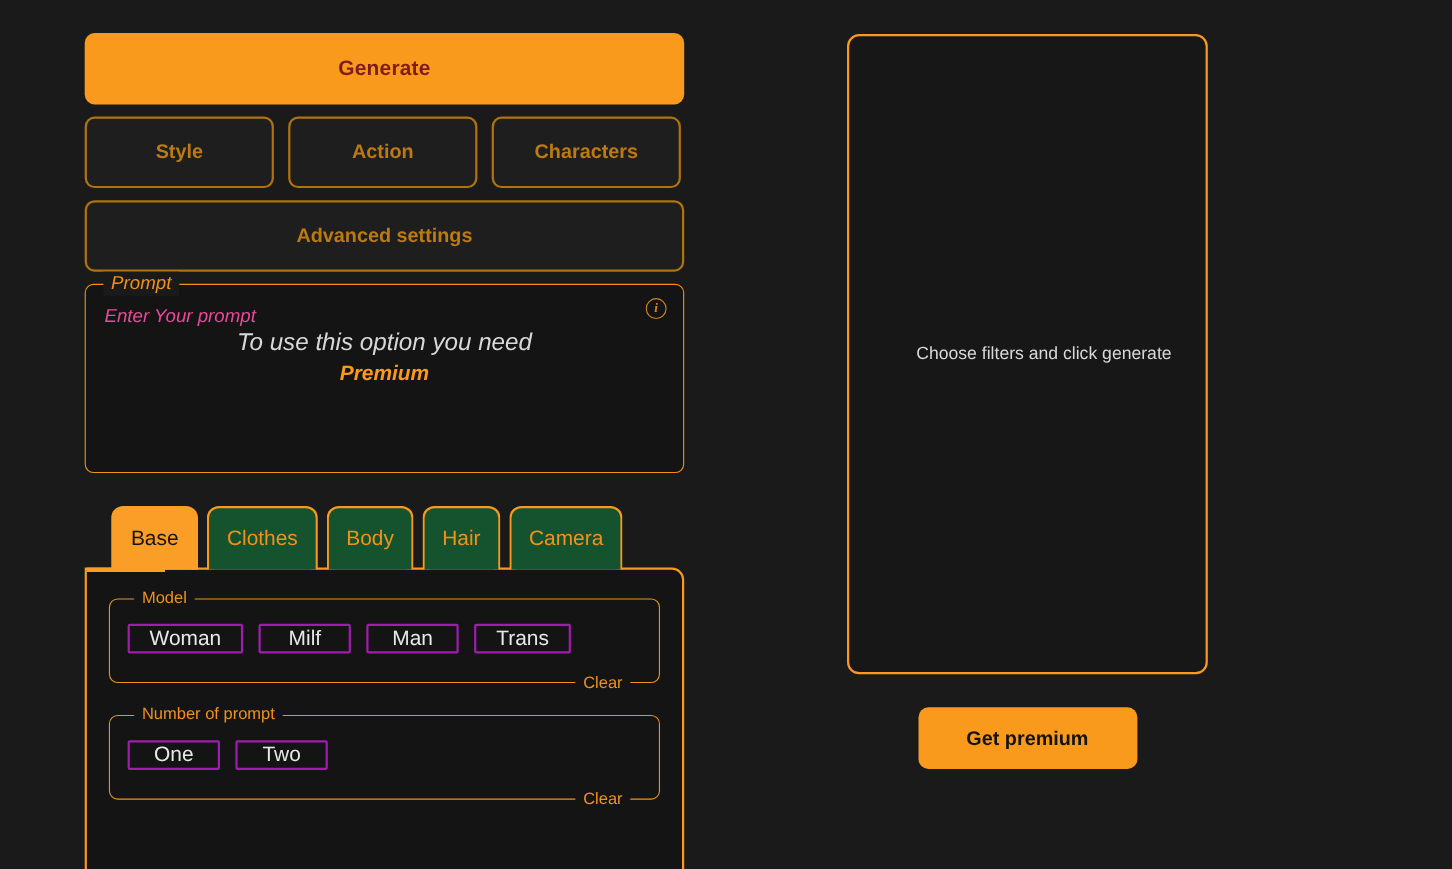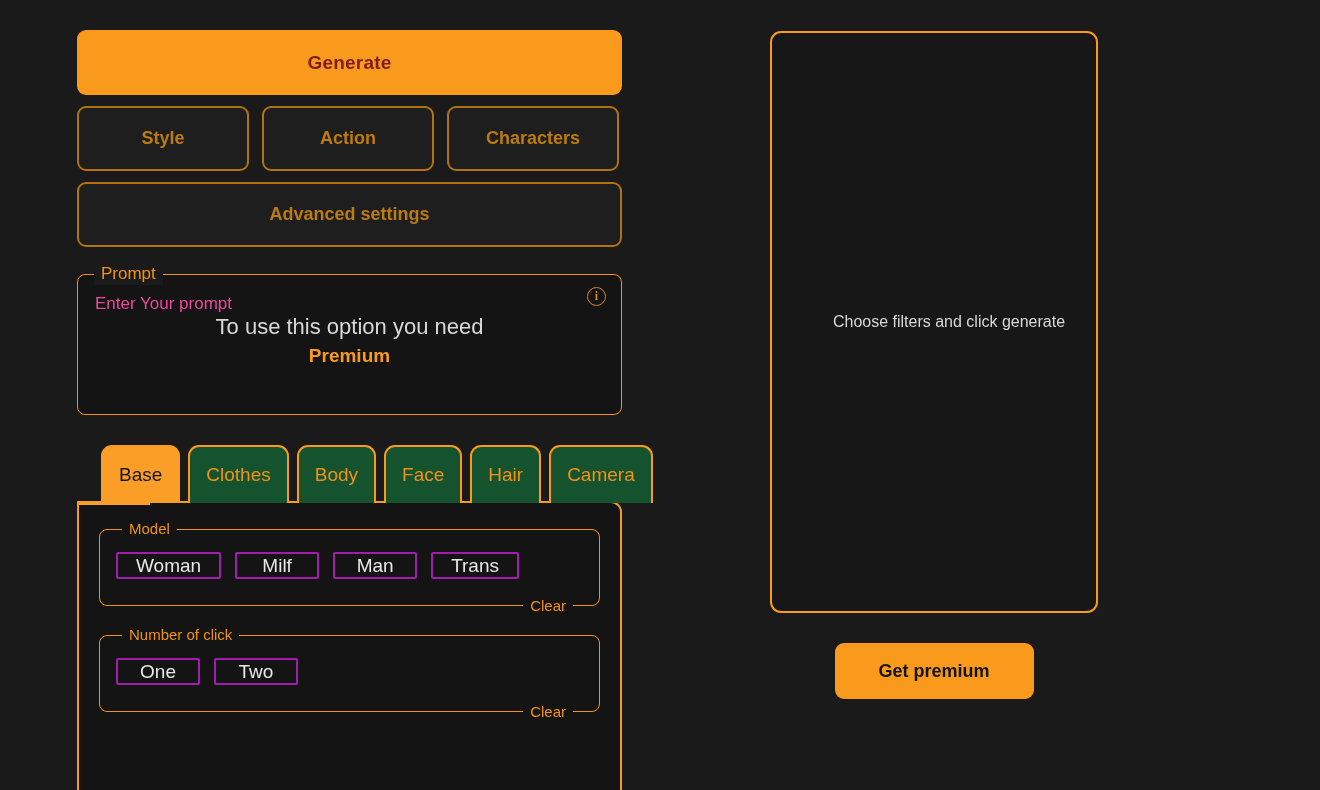--- a/index.html
+++ b/index.html
@@ -81,26 +81,27 @@
     cursor: pointer;
     display: flex;
     align-items: center;
     justify-content: center;
     font-family: "Liberation Sans", sans-serif;
   }
 
   
   .prompt-field {
     position: relative;
-    margin-top: 27px;
-    width: 545px;
-    height: 141px;
+    margin-top: 11px;
+    width: 545px;
+    height: 172px;
     border: 1.5px solid #f2911a;
     border-radius: 8px;
     background: #141414;
+    font-style: italic;
   }
   .prompt-legend {
     position: absolute;
     top: -12px;
     left: 16px;
     padding: 0 7px;
     background: #1a1a1a;
     color: #f2911a;
     font-size: 17px;
     line-height: 22px;
@@ -328,41 +329,40 @@
         <div class="premium-line1">To use this option you need</div>
         <div class="premium-line2">Premium</div>
       </div>
     </div>
 
     <div class="tabs-wrap">
       <div class="tabs-row">
         <div class="tab active">Base</div>
         <div class="tab">Clothes</div>
         <div class="tab">Body</div>
-        <div class="tab">Face</div>
         <div class="tab">Hair</div>
         <div class="tab">Camera</div>
       </div>
 
       <div class="tab-panel">
         <div class="tab-seam"></div>
 
         <div class="group">
           <span class="group-legend">Model</span>
           <div class="chips">
             <div class="chip">Woman</div>
             <div class="chip">Milf</div>
             <div class="chip">Man</div>
             <div class="chip">Trans</div>
           </div>
           <span class="group-clear">Clear</span>
         </div>
 
         <div class="group">
-          <span class="group-legend">Number of click</span>
+          <span class="group-legend">Number of prompt</span>
           <div class="chips">
             <div class="chip">One</div>
             <div class="chip">Two</div>
           </div>
           <span class="group-clear">Clear</span>
         </div>
 
       </div>
     </div>
   </div>

